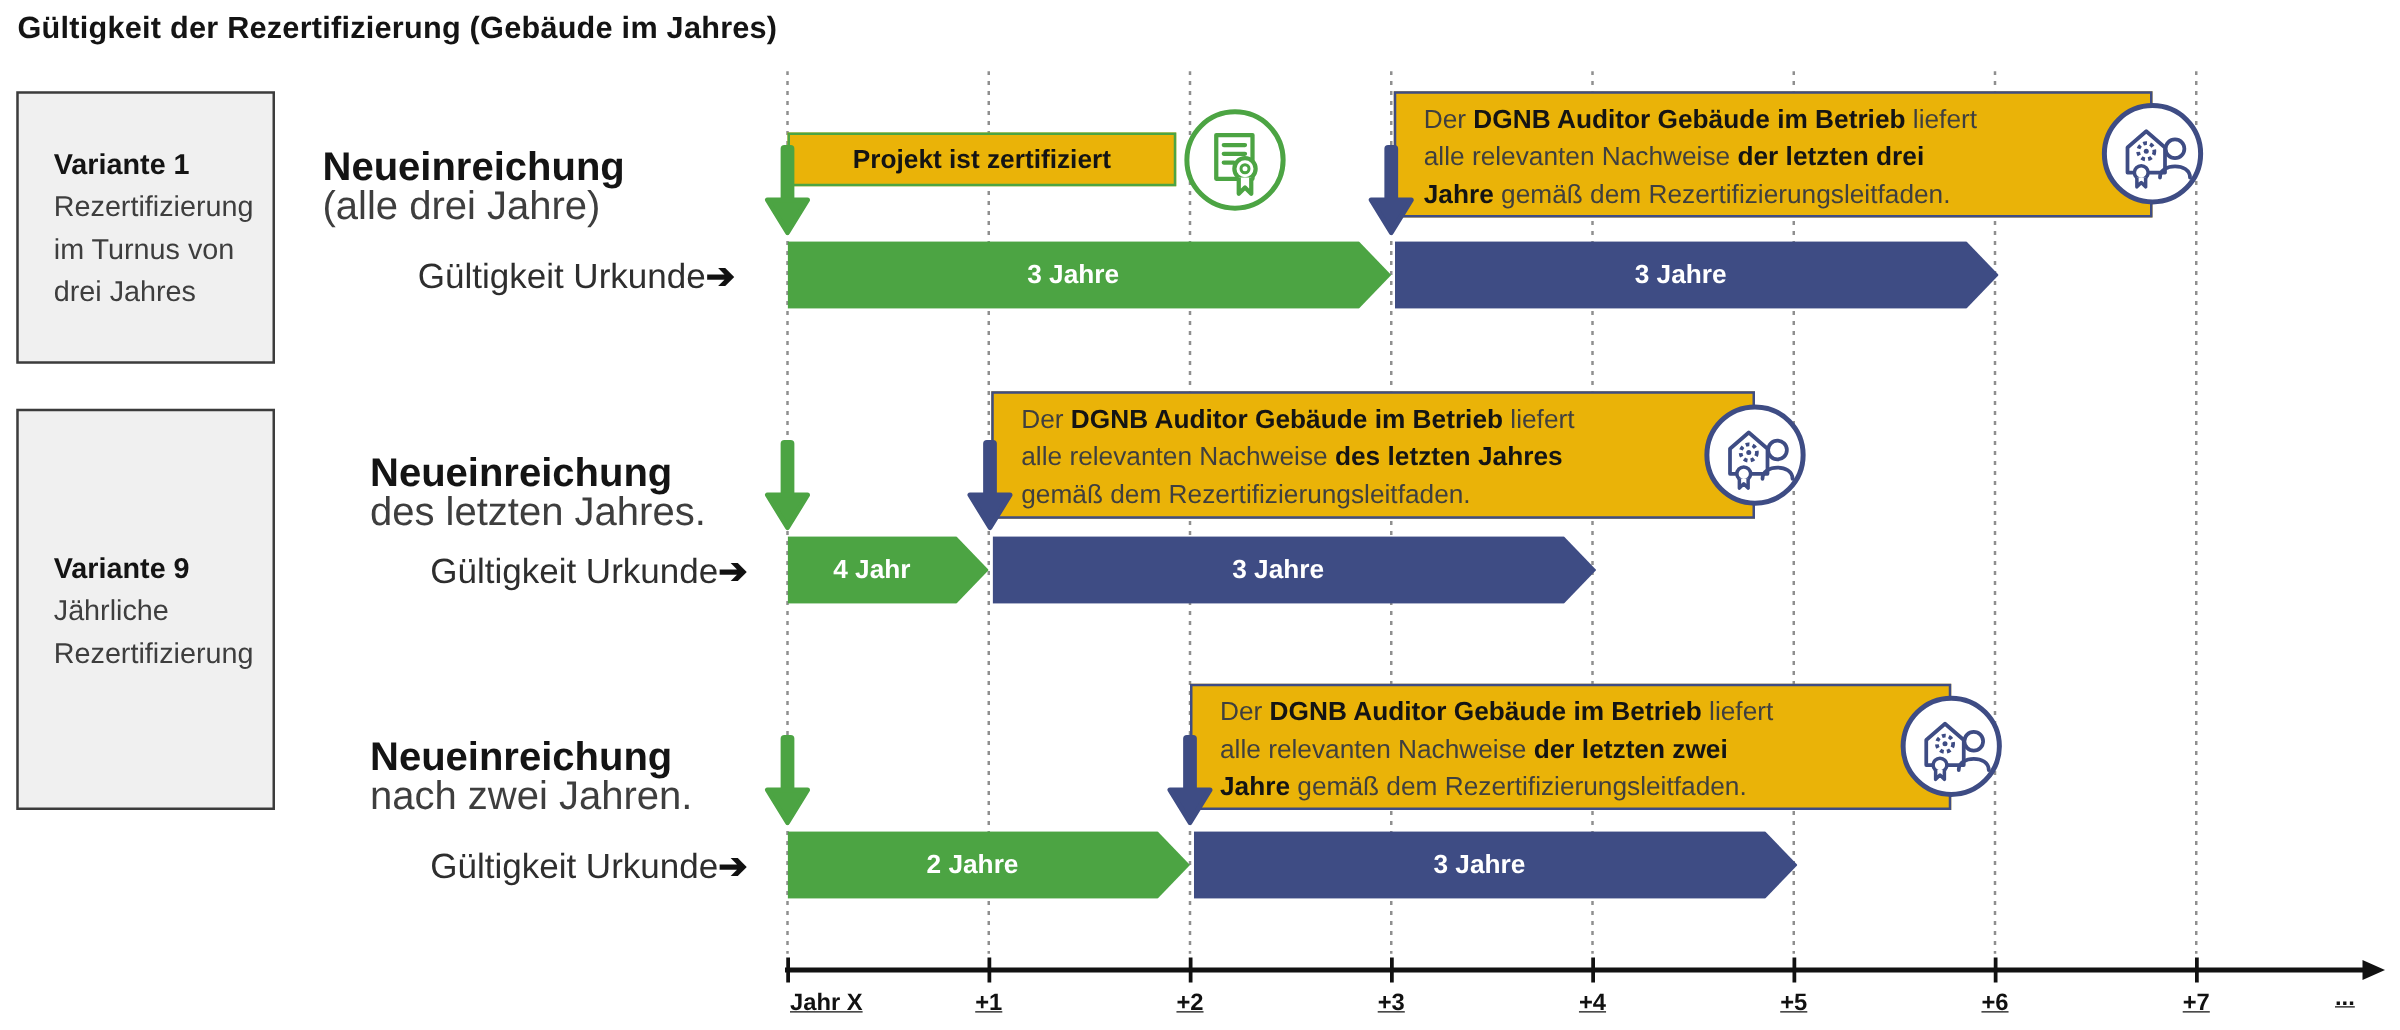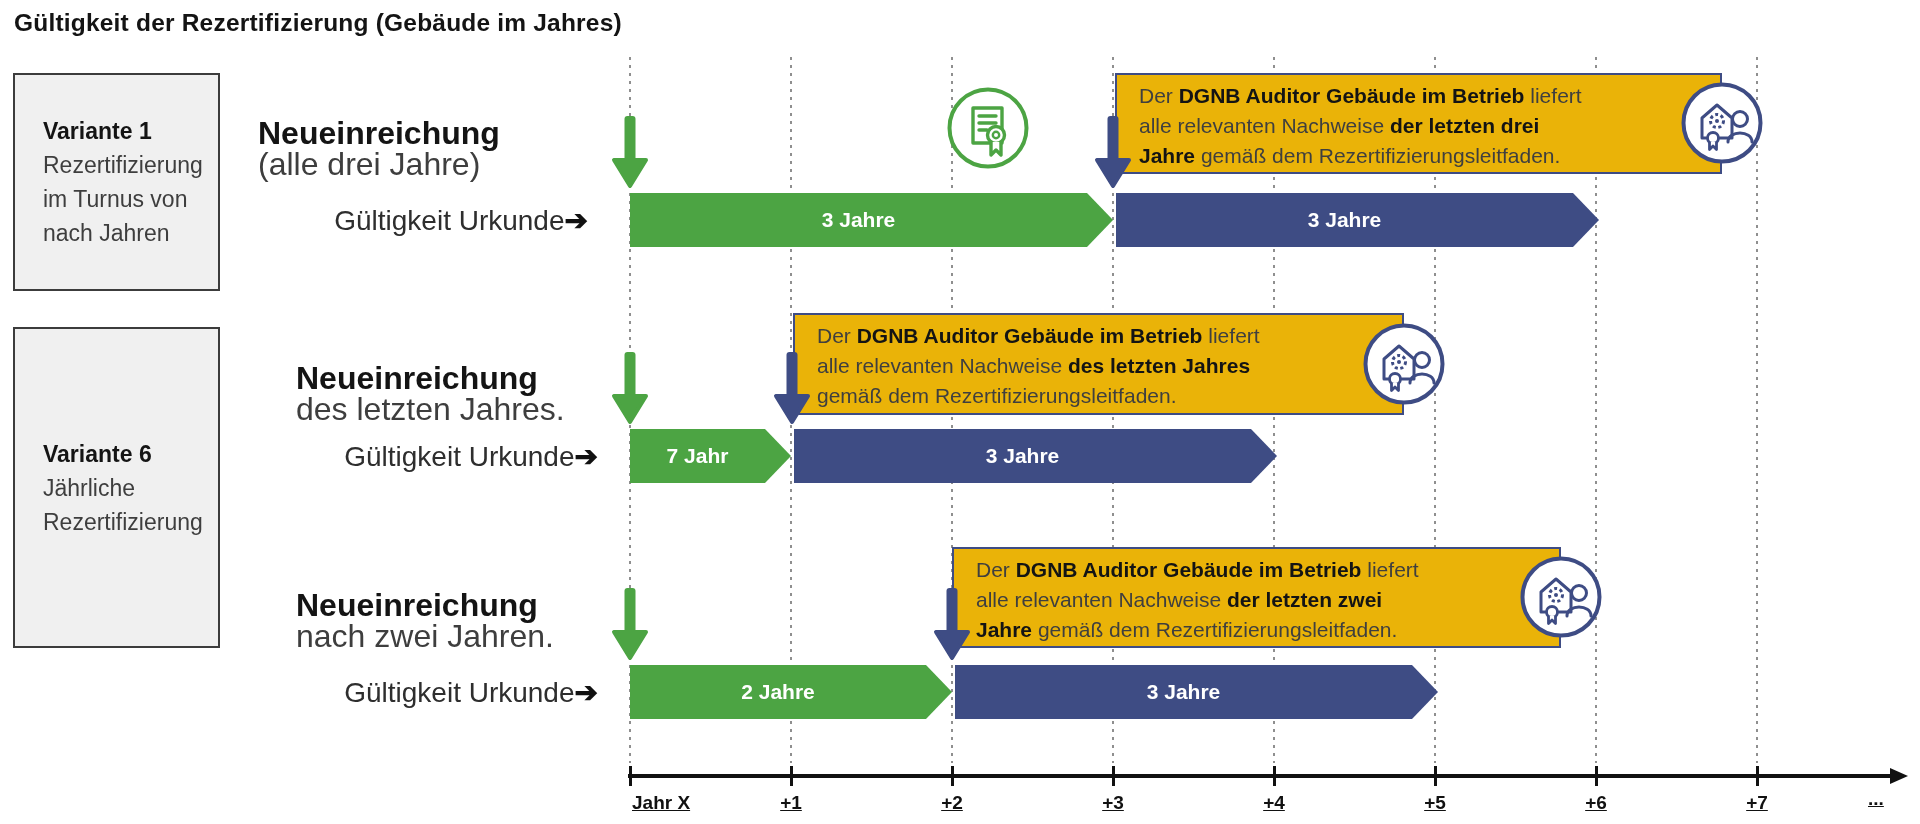--- a/index.html
+++ b/index.html
@@ -68,37 +68,40 @@
   <div class="dotline" style="left:1112px"></div>
   <div class="dotline" style="left:1273px"></div>
   <div class="dotline" style="left:1434px"></div>
   <div class="dotline" style="left:1595px"></div>
   <div class="dotline" style="left:1756px"></div>
 
   <div class="vbox" id="vbox1">
     <span class="vname">Variante 1</span>
     <span>Rezertifizierung</span>
     <span>im Turnus von</span>
-    <span>nach Jahren</span>
+    <span>drei Jahres</span>
   </div>
   <div class="vbox" id="vbox2">
-    <span class="vname">Variante 6</span>
+    <span class="vname">Variante 9</span>
     <span>Jährliche</span>
     <span>Rezertifizierung</span>
   </div>
 
   <div class="leftlabel" style="left:258px;top:118px">
     <div class="strong">Neueinreichung</div>
     <div>(alle drei Jahre)</div>
   </div>
   <div class="validity" style="left:258px;top:204px;width:330px">
     <span>Gültigkeit Urkunde</span>
     <span class="ar">➔</span>
   </div>
 
+  <div class="callout green" style="left:630px;top:106px;width:311px;height:43px">
+    <span>Projekt ist zertifiziert</span>
+  </div>
   <div class="icon-circle" style="left:946px;top:86px">
     <svg viewBox="0 0 84 84" width="84" height="84">
       <circle cx="42" cy="42" r="38.5" fill="#fff" stroke="#4CA443" stroke-width="4"></circle>
       <path d="M27 22 h29 v35 h-29 z" fill="none" stroke="#4CA443" stroke-width="3.4" stroke-linejoin="round"></path>
       <path d="M33 30 h17 M33 37 h17 M33 44 h8" stroke="#4CA443" stroke-width="3.4" stroke-linecap="round"></path>
       <circle cx="50" cy="49" r="8.5" fill="#fff" stroke="#4CA443" stroke-width="3.4"></circle>
       <circle cx="50" cy="49" r="3.2" fill="none" stroke="#4CA443" stroke-width="2.4"></circle>
       <path d="M45 56 V69 L50 64 L55 69 V56" fill="#fff" stroke="#4CA443" stroke-width="3.4" stroke-linejoin="round"></path>
     </svg>
   </div>
@@ -171,21 +174,21 @@
     </svg>
   </div>
   <div class="darrow" style="left:772px;top:350px">
     <svg viewBox="0 0 40 76" width="40" height="76">
       <rect x="14.5" y="2" width="11" height="46" rx="3" fill="#3E4C84"></rect>
       <path d="M4 46 H36 L20 72 Z" fill="#3E4C84" stroke="#3E4C84" stroke-width="4" stroke-linejoin="round"></path>
     </svg>
   </div>
 
   <div class="bar green" style="left:630px;top:429px;width:161px">
-    <span>7 Jahr</span>
+    <span>4 Jahr</span>
   </div>
   <div class="bar blue" style="left:794px;top:429px;width:483px">
     <span>3 Jahre</span>
   </div>
 
   <div class="leftlabel" style="left:296px;top:590px">
     <div class="strong">Neueinreichung</div>
     <div>nach zwei Jahren.</div>
   </div>
   <div class="validity" style="left:296px;top:676px;width:302px">

